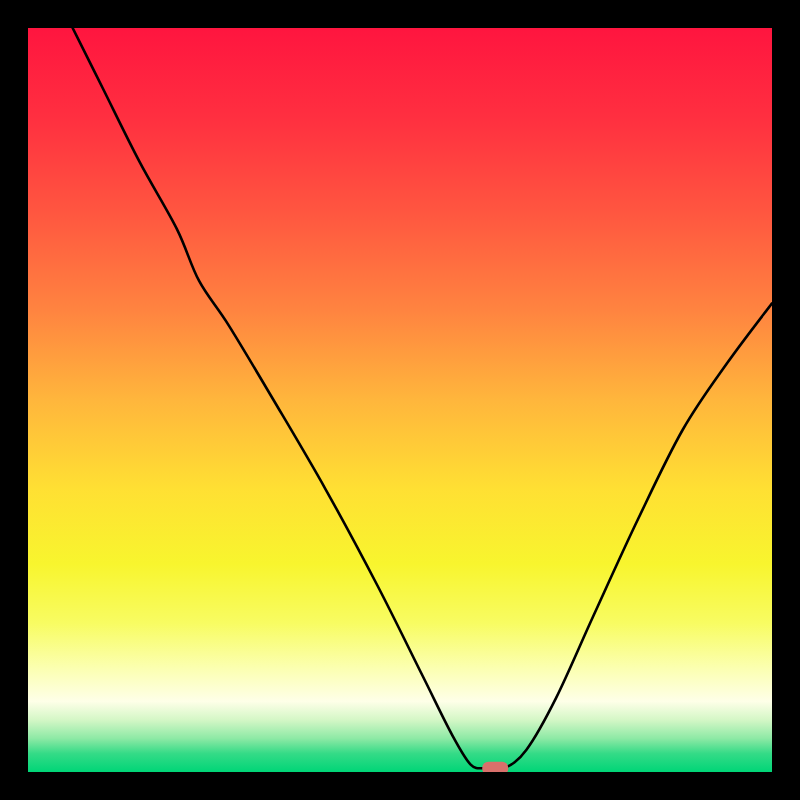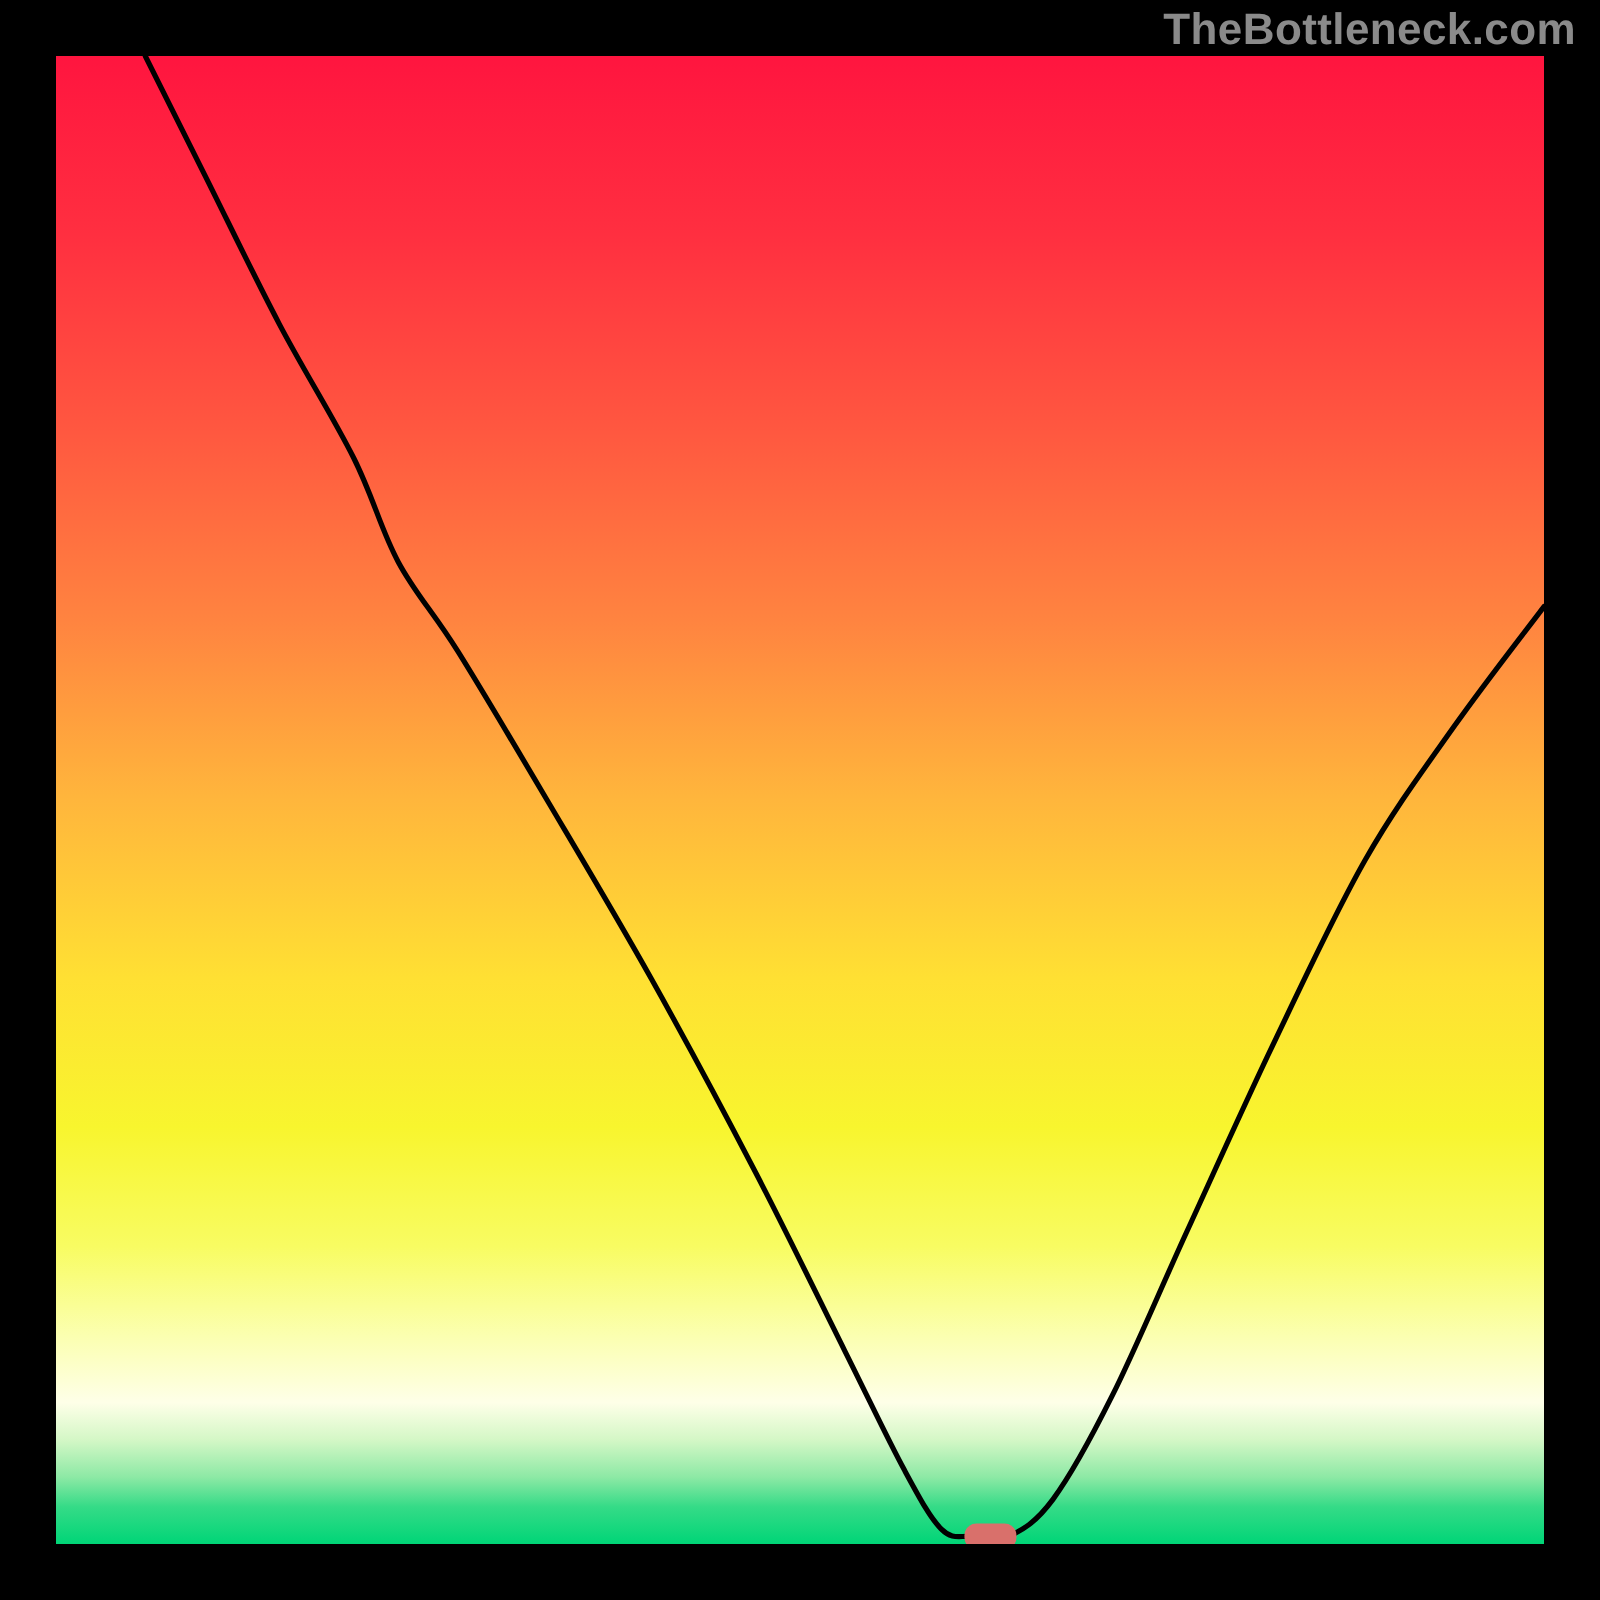--- a/index.html
+++ b/index.html
@@ -36,21 +36,20 @@
     height: 744px;
   }
   svg {
     display: block;
   }
 </style>
 </head>
 <body>
 
 <div class="frame">
-  <div class="watermark">TheBottleneck.com</div>
 
   <div class="plot">
     <svg id="plot-svg" width="744" height="744" viewBox="0 0 744 744">
       <defs>
         <linearGradient id="bg-grad" x1="0" y1="0" x2="0" y2="1">
             <stop offset="0.00%" stop-color="#ff153f"></stop>
             <stop offset="12.00%" stop-color="#ff2f40"></stop>
             <stop offset="25.00%" stop-color="#ff5740"></stop>
             <stop offset="38.00%" stop-color="#ff8440"></stop>
             <stop offset="50.00%" stop-color="#ffb63c"></stop>

